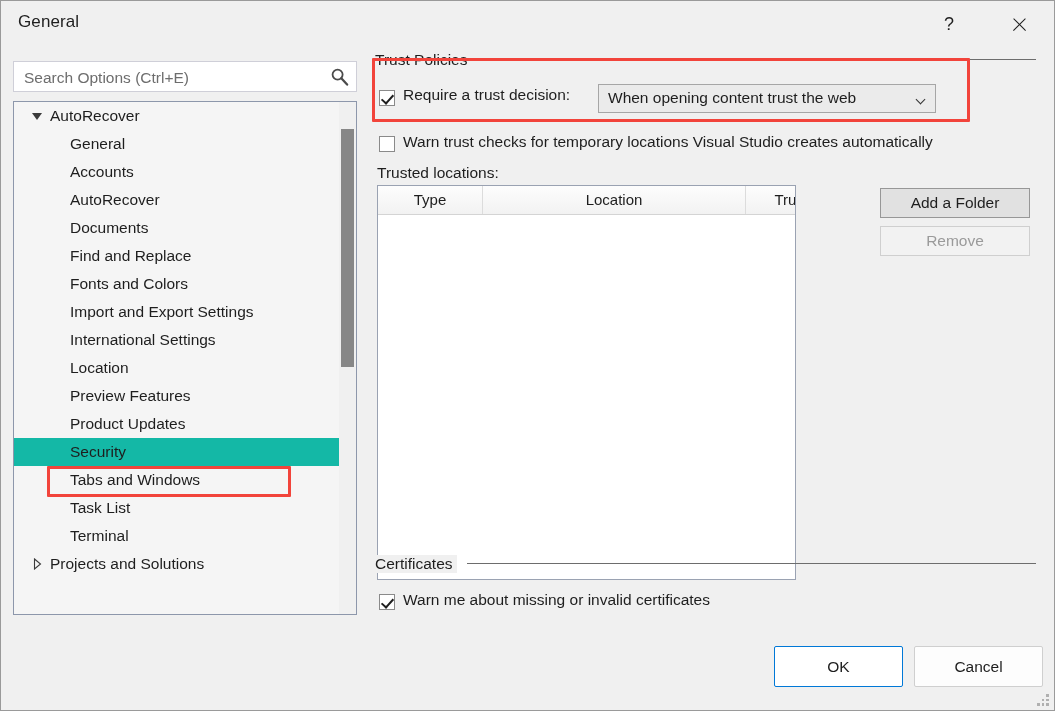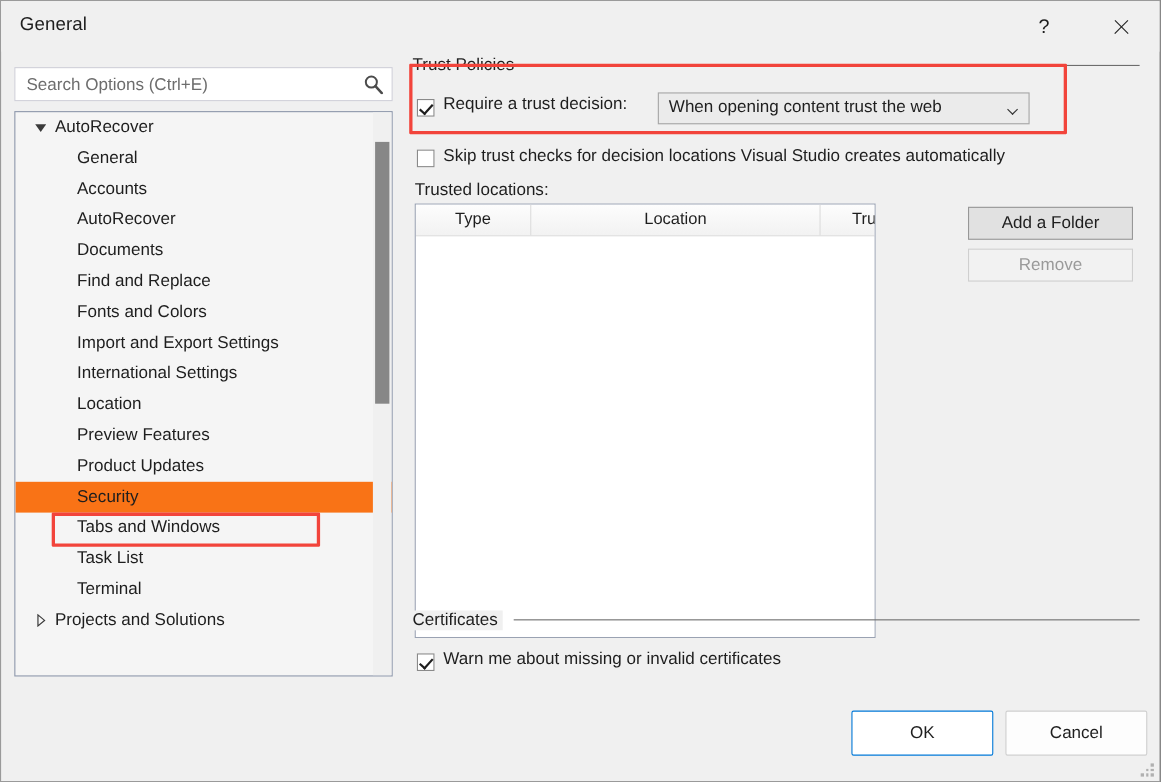--- a/index.html
+++ b/index.html
@@ -117,21 +117,21 @@
     height: 28px;
     line-height: 28px;
     font-size: 15.5px;
     color: #1e1e1e;
     white-space: nowrap;
     cursor: default;
   }
   .tree-item.level0 { padding-left: 36px; }
   .tree-item.level1 { padding-left: 56px; }
   .tree-item.selected {
-    background: #f97316;
+    background: #14b8a6;
   }
   .tree-arrow {
     position: absolute;
     left: 19px;
     top: 10px;
     width: 0; height: 0;
   }
   .tree-arrow.expanded {
     border-left: 5.5px solid transparent;
     border-right: 5.5px solid transparent;
@@ -400,21 +400,21 @@
 
     <div class="chk checked" style="left:8px; top:37px;"></div>
     <div class="chk-label" style="left:32px; top:33px;">Require a trust decision:</div>
 
     <div class="combo" style="left:227px; top:31px; width:338px; height:29px;">
       <div class="combo-text">When opening content trust the web</div>
       <div class="combo-arrow"></div>
     </div>
 
     <div class="chk" style="left:8px; top:83px;"></div>
-    <div class="chk-label" style="left:32px; top:80px;">Skip trust checks for decision locations Visual Studio creates automatically</div>
+    <div class="chk-label" style="left:32px; top:80px;">Warn trust checks for temporary locations Visual Studio creates automatically</div>
 
     <div class="chk-label" style="left:6px; top:111px;">Trusted locations:</div>
 
     <div class="listview" style="left:6px; top:132px; width:419px; height:395px;">
       <div class="lv-header">
         <div class="lv-col" id="lv-col-0" style="left:0px; width:105px;">Type</div>
         <div class="lv-col" id="lv-col-1" style="left:105px; width:263px;">Location</div>
         <div class="lv-col" id="lv-col-2" style="left:368px; width:129px; border-right:0;">Trusted By</div>
       </div>
       <div class="lv-body" id="lv-body"></div>

